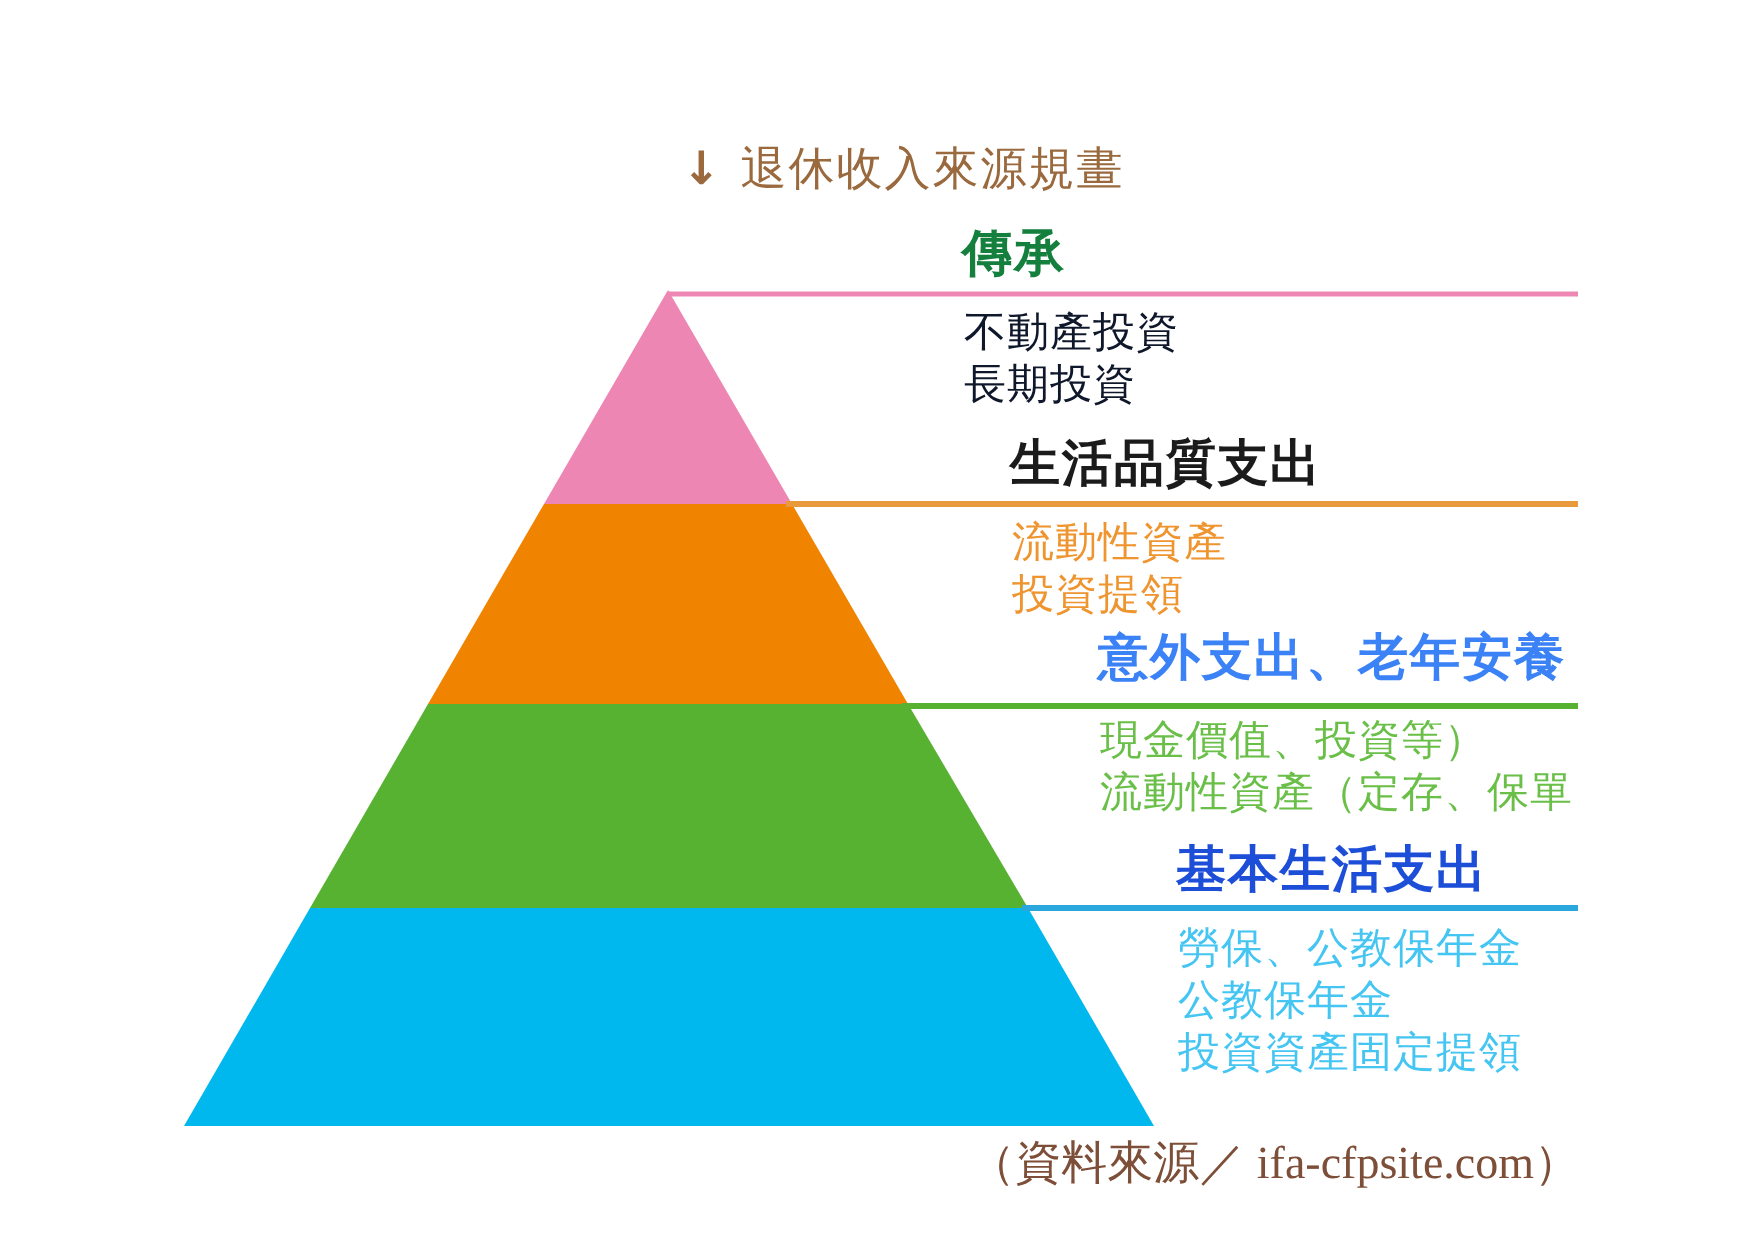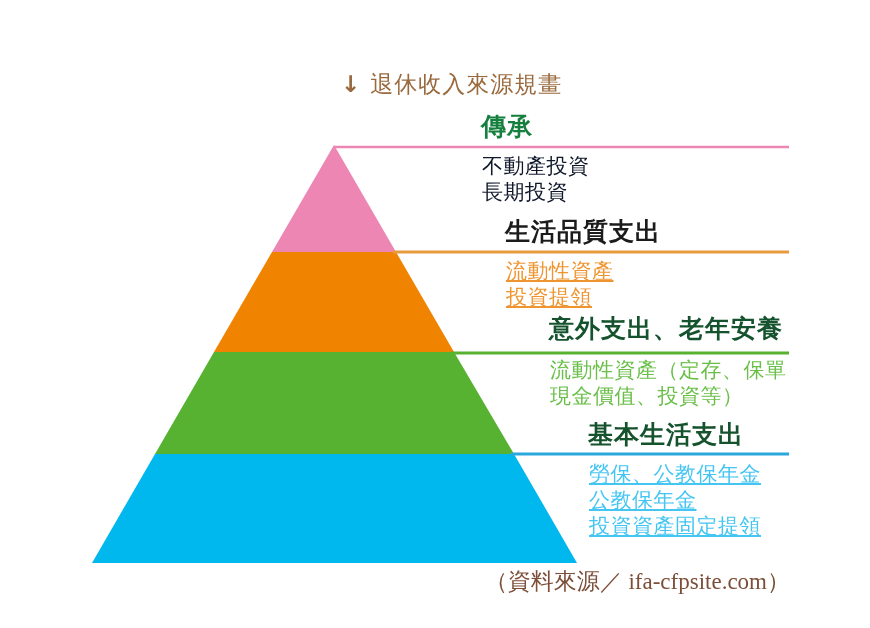--- a/index.html
+++ b/index.html
@@ -39,21 +39,21 @@
     letter-spacing: 0.5px;
     white-space: nowrap;
   }
   .label-1 { left: 481px; top: 110px; }
   .desc-1  { left: 482px; top: 153px; }
   .label-2 { left: 505px; top: 215px; }
   .desc-2  { left: 506px; top: 258px; }
   .label-3 { left: 549px; top: 312px; }
   .desc-3  { left: 550px; top: 357px; }
   .label-4 { left: 588px; top: 418px; }
-  .desc-4  { left: 589px; top: 461px; text-decoration: underline; }
+  .desc-4  { left: 589px; top: 461px; }
   .source {
     position: absolute;
     right: 80px; top: 566px;
     font-family: "Liberation Serif", "DejaVu Serif", serif;
     font-size: 23px;
     white-space: nowrap;
     text-align: center;
   }
 </style>
 </head>
@@ -76,32 +76,32 @@
     <line x1="511" y1="454" x2="789" y2="454" stroke-width="3" stroke="#2aa8dd"></line>
   </svg>
 
   <div class="tier-label label-1" style="color: #15803d;">傳承</div>
   <div class="tier-desc desc-1" style="color: #0f172a;">
     <div>不動產投資</div>
     <div>長期投資</div>
   </div>
 
   <div class="tier-label label-2" style="color: rgb(27, 27, 27);">生活品質支出</div>
-  <div class="tier-desc desc-2" style="color: rgb(239, 149, 48); text-decoration: underline;">
+  <div class="tier-desc desc-2" style="color: rgb(239, 149, 48);">
     <div>流動性資產</div>
     <div>投資提領</div>
   </div>
 
-  <div class="tier-label label-3" style="color: #14532d;">意外支出、老年安養</div>
+  <div class="tier-label label-3" style="color: #3b82f6;">意外支出、老年安養</div>
   <div class="tier-desc desc-3" style="color: rgb(106, 191, 72);">
+    <div>現金價值、投資等）</div>
     <div>流動性資產（定存、保單</div>
-    <div>現金價值、投資等）</div>
   </div>
 
-  <div class="tier-label label-4" style="color: #14532d;">基本生活支出</div>
+  <div class="tier-label label-4" style="color: #1d4ed8;">基本生活支出</div>
   <div class="tier-desc desc-4" style="color: rgb(69, 197, 242);">
     <div>勞保、公教保年金</div>
     <div>公教保年金</div>
     <div>投資資產固定提領</div>
   </div>
 
   <div class="source" style="color: rgb(125, 78, 56);">（資料來源／ ifa-cfpsite.com）</div>
 
 </div>
 

